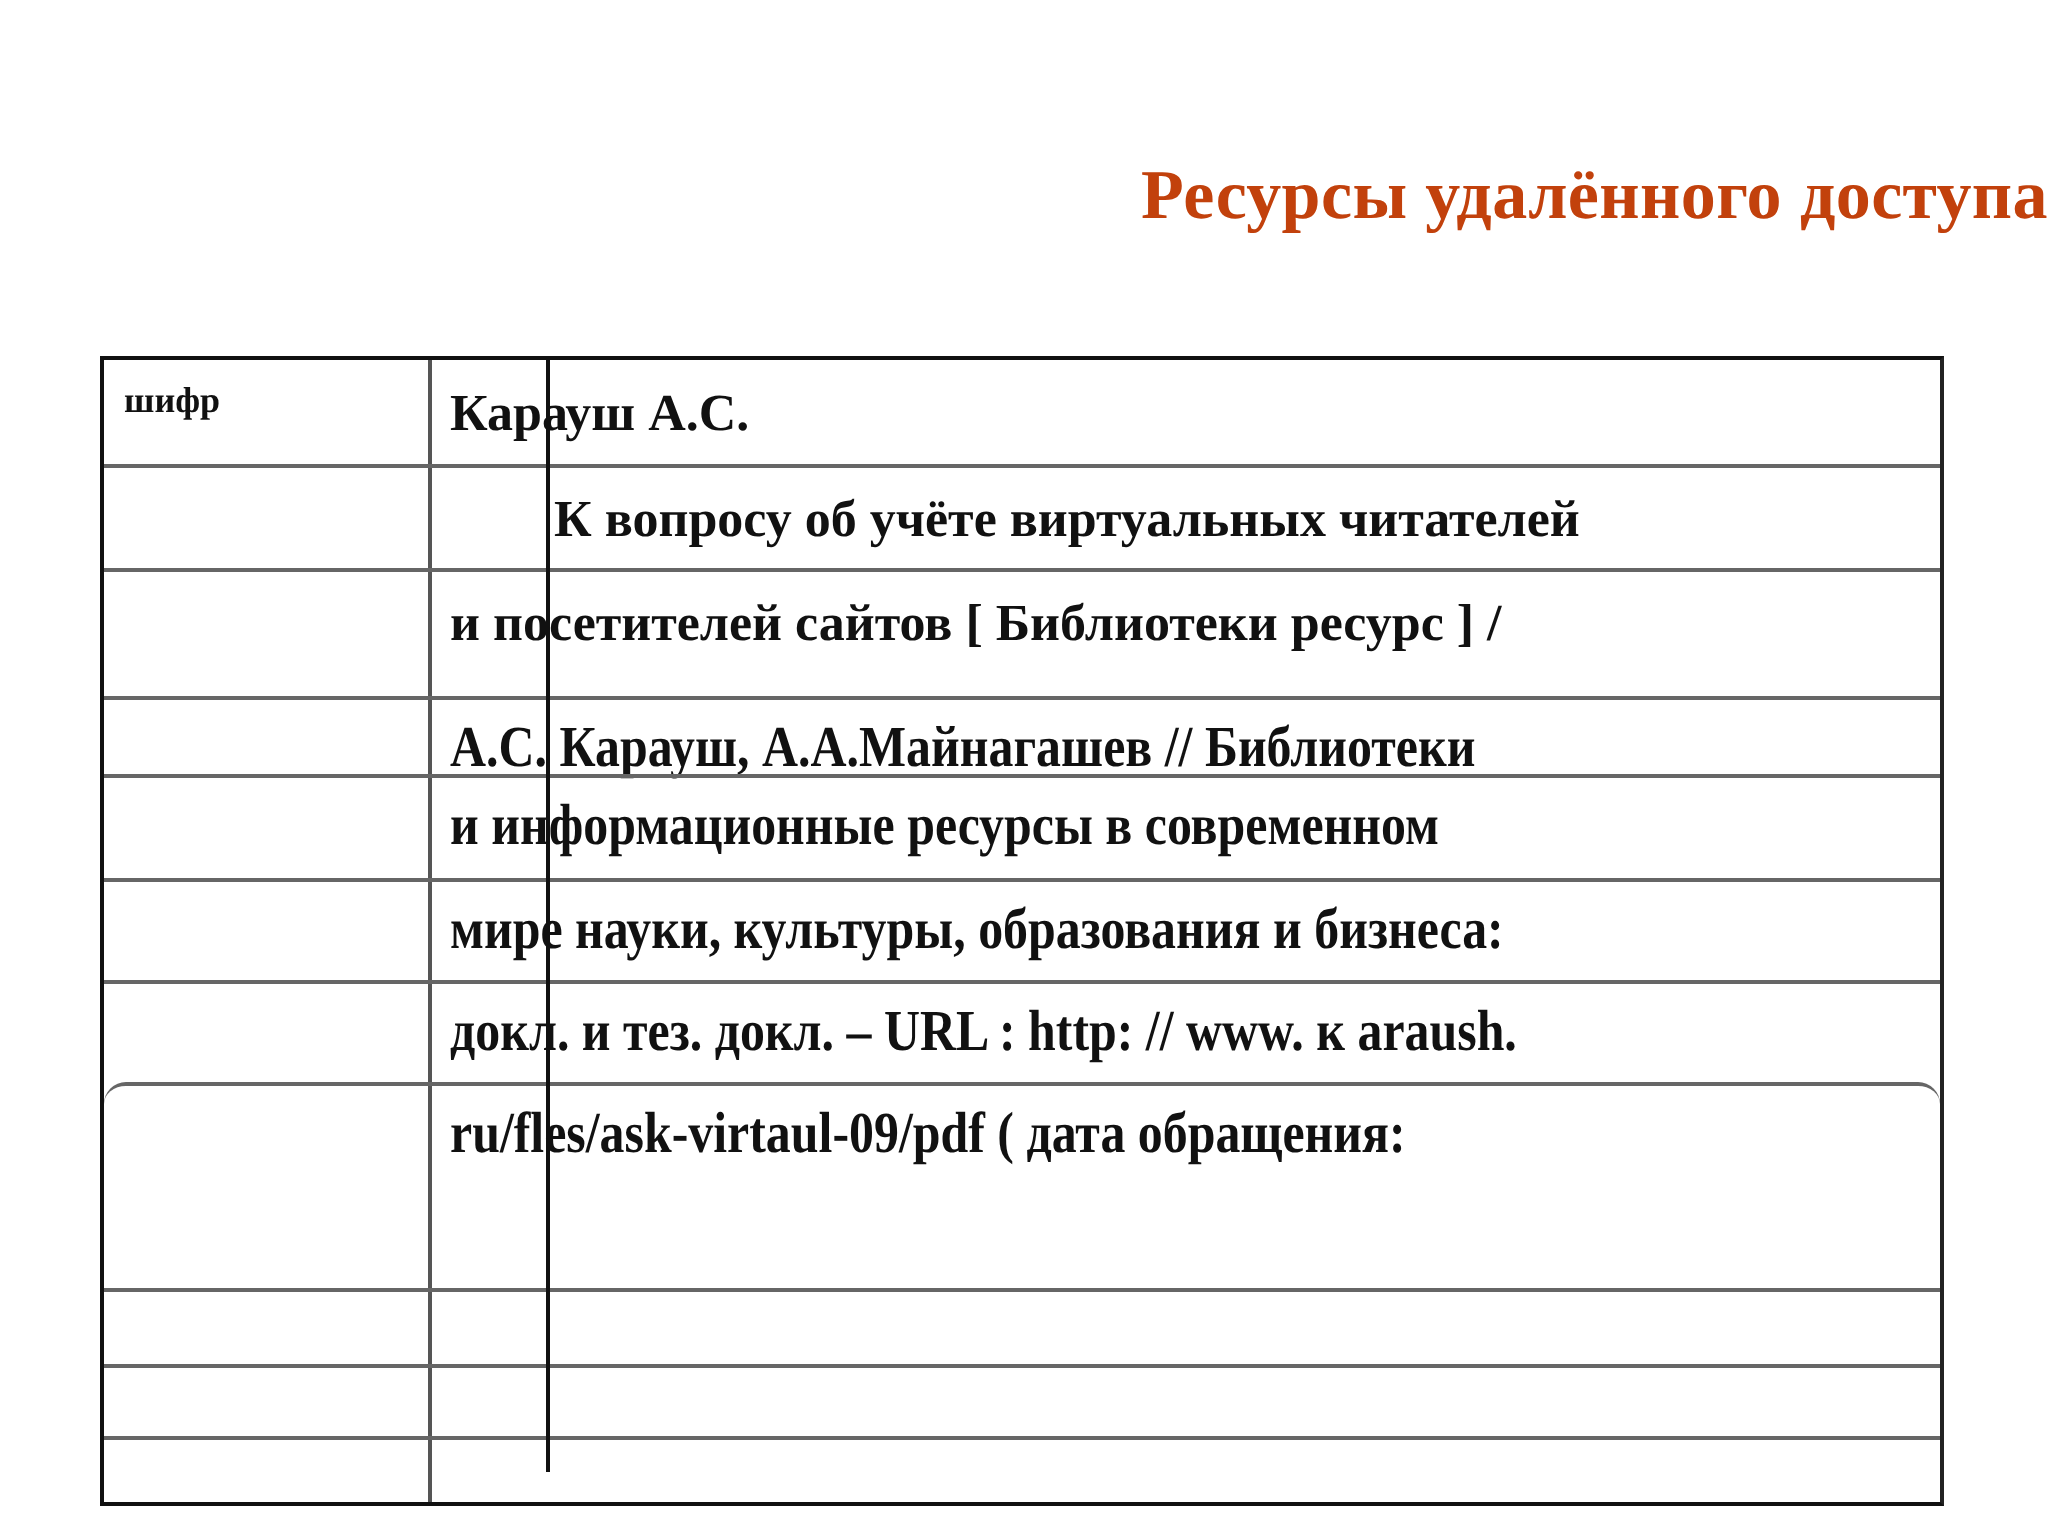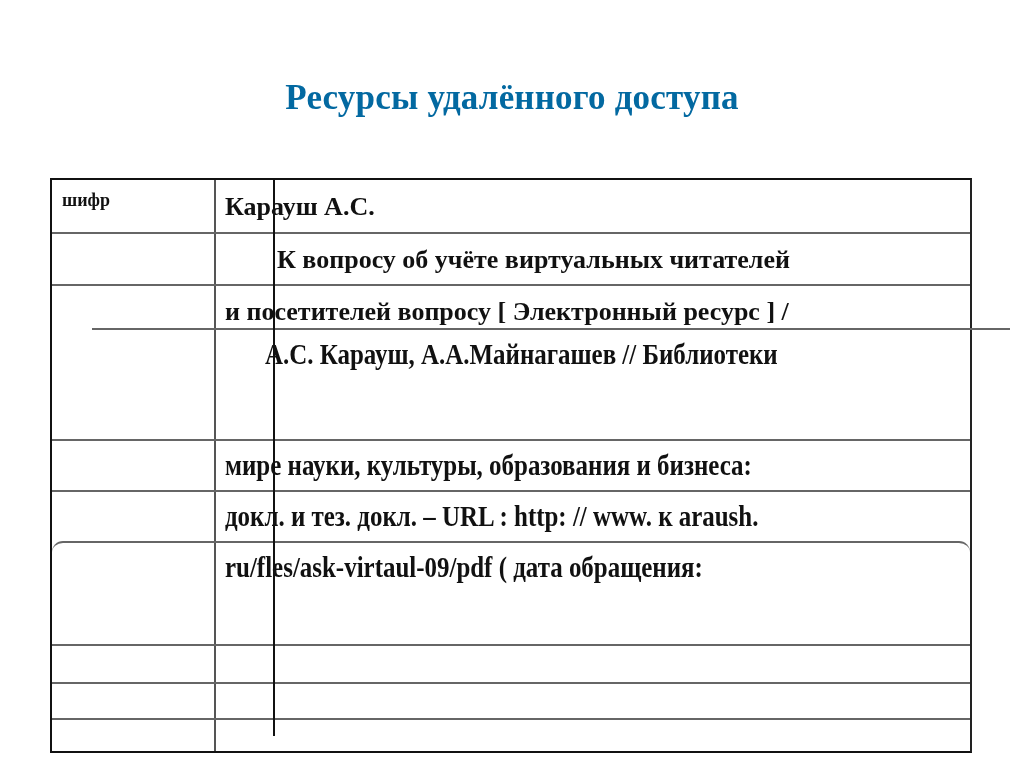--- a/index.html
+++ b/index.html
@@ -3,22 +3,22 @@
 <meta charset="utf-8">
 <style>
   html, body { margin: 0; padding: 0; }
   body {
     width: 1024px; height: 768px; position: relative; overflow: hidden;
     background: #ffffff;
     font-family: "Liberation Serif", "DejaVu Serif", serif;
   }
   .title {
     position: absolute; left: 0; top: 78px; width: 1024px;
-    text-align: center; font-size: 35px; font-weight: bold;
-    color: #0369a1; letter-spacing: 0.2px;
+    text-align: right; font-size: 35px; font-weight: bold;
+    color: #c2410c; letter-spacing: 0.2px;
   }
   .card {
     position: absolute; left: 50px; top: 178px;
     width: 922px; height: 575px;
     border: 2px solid #111; border-right: 2px solid #222;
     box-sizing: border-box;
   }
   .row {
     position: absolute; left: 0; width: 100%;
     border-top: 2px solid #666; box-sizing: border-box;
@@ -54,24 +54,27 @@
   <div class="margin-rule"></div>
 
   <div class="row" style="top:52px;height:52px;">
     <span class="text-line indent" style="top:13px;">К вопросу об учёте виртуальных читателей</span>
   </div>
   <div class="row first" style="top:0;height:52px;">
     <span class="code-cell">шифр</span>
     <span class="text-line" style="top:14px;">Карауш А.С.</span>
   </div>
   <div class="row" style="top:104px;height:52px;">
-    <span class="text-line" style="top:13px;">и посетителей вопросу [ Электронный ресурс ] /</span>
+    <span class="text-line" style="top:13px;">и посетителей сайтов [ Библиотеки ресурс ] /</span>
   </div>
-  <div class="row" style="top:148px;height:51px;margin-left:40px;">
+  <div class="row" style="top:168px;height:51px;">
     <span class="text-line condensed" style="top:10px;">А.С. Карауш, А.А.Майнагашев  // Библиотеки</span>
+  </div>
+  <div class="row" style="top:207px;height:52px;">
+    <span class="text-line condensed" style="top:10px;">и информационные ресурсы  в  современном</span>
   </div>
   <div class="row" style="top:259px;height:51px;padding-left:48px;">
     <span class="text-line condensed" style="top:10px;">мире науки, культуры, образования и бизнеса:</span>
   </div>
   <div class="row" style="top:310px;height:40px;">
     <span class="text-line condensed" style="top:10px;">докл. и тез. докл. – URL : http: // www. к araush.</span>
   </div>
   <div class="row" style="top:361px;height:51px;border-radius:11px;">
     <span class="text-line condensed" style="top:10px;">ru/fles/ask-virtaul-09/pdf ( дата обращения:</span>
   </div>

